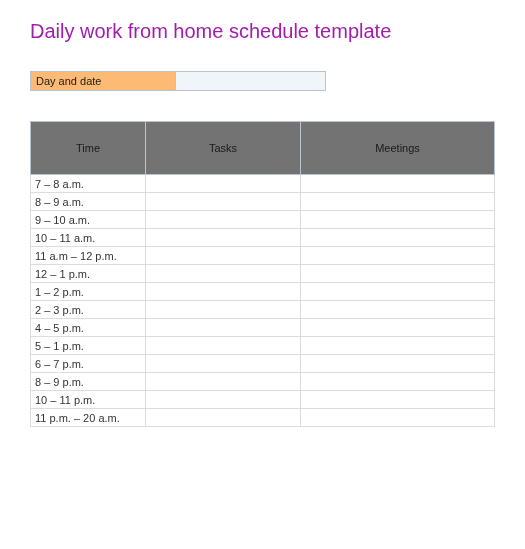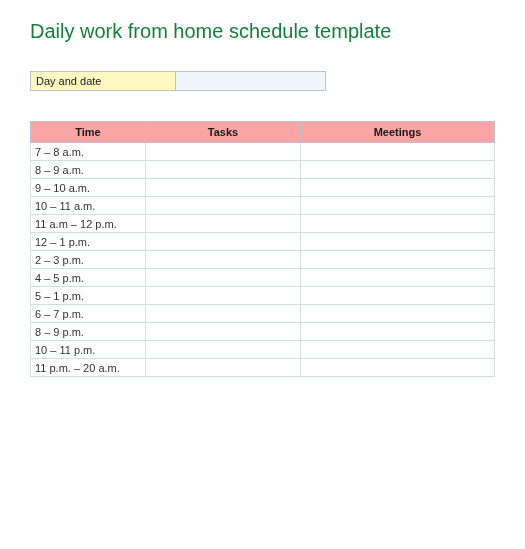--- a/index.html
+++ b/index.html
@@ -12,52 +12,52 @@
       background: #ffffff;
       width: 525px;
       height: 549px;
       padding: 20px 30px;
       color: #1a1a1a;
     }
     .title {
       font-size: 20px;
       font-weight: 400;
       margin-bottom: 28px;
-      color: #15803d;
+      color: #a21caf;
     }
     .info-table {
       border-collapse: collapse;
       margin-bottom: 30px;
     }
     .info-table td {
       border: 1px solid #b8c5d0;
       font-size: 11px;
       padding: 3px 5px;
       height: 18px;
       vertical-align: middle;
     }
     .info-label {
-      background: #fef9c3;
+      background: #fdba74;
       color: #1a1a1a;
       min-width: 145px;
     }
     .info-value {
       background: #f0f5f9;
       min-width: 150px;
     }
     .schedule-table {
       border-collapse: collapse;
       width: 100%;
     }
     .schedule-table th {
-      background: #fca5a5;
+      background: #737373;
       border: 1px solid #b8c5d0;
       font-size: 11px;
-      font-weight: 700;
-      padding: 4px 5px;
+      font-weight: 400;
+      padding: 20px 5px;
       text-align: center;
       height: 18px;
       color: #1a1a1a;
     }
     .schedule-table td {
       border: 1px solid #d8dde2;
       font-size: 11px;
       padding: 2px 4px;
       height: 18px;
       vertical-align: middle;
@@ -120,20 +120,25 @@
         <td class="col-time">11 a.m – 12 p.m.</td>
         <td class="col-tasks"></td>
         <td class="col-meetings"></td>
       </tr>
       <tr>
         <td class="col-time">12 – 1 p.m.</td>
         <td class="col-tasks"></td>
         <td class="col-meetings"></td>
       </tr>
       <tr>
+        <td class="col-time">1 – 2 p.m.</td>
+        <td class="col-tasks"></td>
+        <td class="col-meetings"></td>
+      </tr>
+      <tr>
         <td class="col-time">2 – 3 p.m.</td>
         <td class="col-tasks"></td>
         <td class="col-meetings"></td>
       </tr>
       <tr>
         <td class="col-time">4 – 5 p.m.</td>
         <td class="col-tasks"></td>
         <td class="col-meetings"></td>
       </tr>
       <tr>

